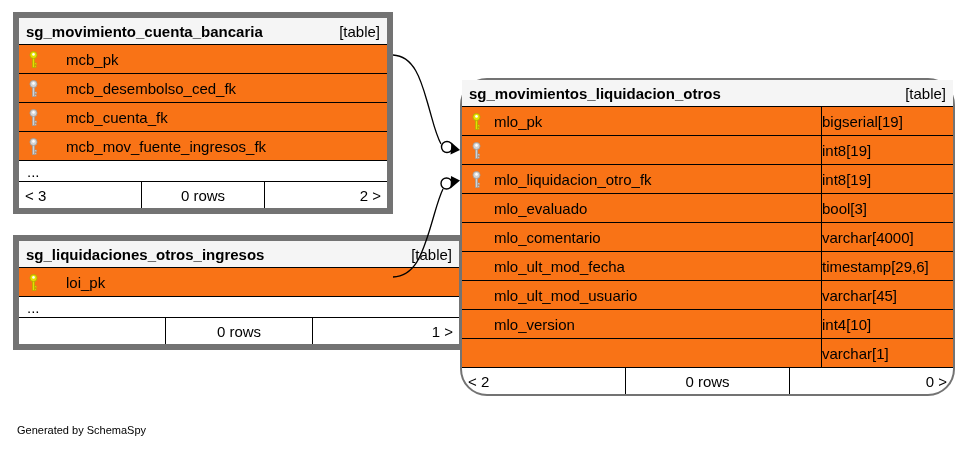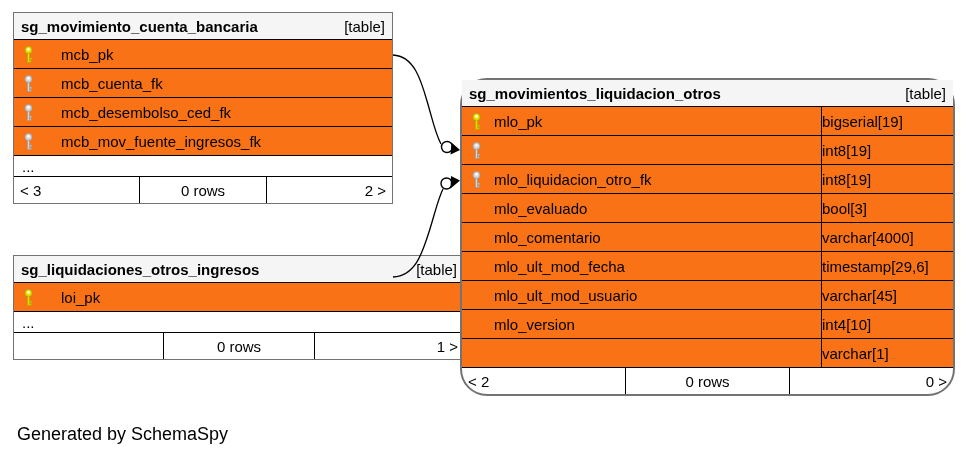--- a/index.html
+++ b/index.html
@@ -4,21 +4,21 @@
 <style>
   html,body{margin:0;padding:0;}
   body{
     width:972px;height:453px;background:#ffffff;
     font-family:"Liberation Sans",sans-serif;color:#000;
     position:relative;overflow:hidden;
   }
   .stage{position:relative;width:972px;height:453px;}
 
   .db-table{
-    position:absolute;background:#fff;border:1px solid #737373;
+    position:absolute;background:#fff;border:6px solid #737373;
     box-sizing:border-box;font-size:15px;
   }
   .db-table.thick{border-width:2px;border-radius:27px;}
 
   .tbl-header{
     display:flex;justify-content:space-between;align-items:center;
     background:#f5f5f5;border-bottom:1px solid #000;
     height:26px;padding:0 7px;box-sizing:content-box;
   }
   .tbl-title{font-weight:bold;white-space:nowrap;}
@@ -46,30 +46,30 @@
   .tbl-footer{display:flex;height:26px;}
   .tbl-footer .cell{
     flex:1;display:flex;align-items:center;padding:0 6px;
     box-sizing:border-box;white-space:nowrap;
   }
   .tbl-footer .cell.left{justify-content:flex-start;border-right:1px solid #000;}
   .tbl-footer .cell.center{justify-content:center;border-right:1px solid #000;}
   .tbl-footer .cell.right{justify-content:flex-end;}
 
   #table1{left:13px;top:12px;width:380px;}
-  #table2{left:13px;top:235px;width:452px;margin-top:20px;}
+  #table2{left:13px;top:235px;width:452px;}
   #table3{left:460px;top:78px;width:495px;}
 
   .connector-layer{
     position:absolute;left:0;top:0;width:972px;height:453px;
     pointer-events:none;
   }
 
   .footer-note{
-    position:absolute;left:17px;top:424px;font-size:18px;white-space:nowrap;
+    position:absolute;left:17px;top:424px;font-size:11px;white-space:nowrap;
   }
 </style>
 </head>
 <body>
 
 <div class="stage">
 
   <div class="db-table gutter-wide" id="table1">
     <div class="tbl-header">
       <span class="tbl-title">sg_movimiento_cuenta_bancaria</span>
@@ -91,33 +91,33 @@
         <div class="tbl-row">
           <span class="key-cell">
             <svg width="9" height="17" viewBox="0 0 9 17">
               <rect x="3.4" y="6.5" width="2.2" height="10" fill="#d4d4d4" stroke="#9a9a9a" stroke-width="0.7"></rect>
               <rect x="5.4" y="12" width="2.2" height="1.6" fill="#d4d4d4" stroke="#9a9a9a" stroke-width="0.6"></rect>
               <rect x="5.4" y="14.8" width="1.8" height="1.4" fill="#d4d4d4" stroke="#9a9a9a" stroke-width="0.6"></rect>
               <circle cx="4.5" cy="4" r="3.6" fill="#d4d4d4" stroke="#9a9a9a" stroke-width="0.8"></circle>
               <circle cx="4.5" cy="3.4" r="1.3" fill="#ffffff"></circle>
             </svg>
           </span>
+          <span class="col-name">mcb_desembolso_ced_fk</span>
+        </div>
+        <div class="tbl-row">
+          <span class="key-cell">
+            <svg width="9" height="17" viewBox="0 0 9 17">
+              <rect x="3.4" y="6.5" width="2.2" height="10" fill="#d4d4d4" stroke="#9a9a9a" stroke-width="0.7"></rect>
+              <rect x="5.4" y="12" width="2.2" height="1.6" fill="#d4d4d4" stroke="#9a9a9a" stroke-width="0.6"></rect>
+              <rect x="5.4" y="14.8" width="1.8" height="1.4" fill="#d4d4d4" stroke="#9a9a9a" stroke-width="0.6"></rect>
+              <circle cx="4.5" cy="4" r="3.6" fill="#d4d4d4" stroke="#9a9a9a" stroke-width="0.8"></circle>
+              <circle cx="4.5" cy="3.4" r="1.3" fill="#ffffff"></circle>
+            </svg>
+          </span>
           <span class="col-name">mcb_cuenta_fk</span>
-        </div>
-        <div class="tbl-row">
-          <span class="key-cell">
-            <svg width="9" height="17" viewBox="0 0 9 17">
-              <rect x="3.4" y="6.5" width="2.2" height="10" fill="#d4d4d4" stroke="#9a9a9a" stroke-width="0.7"></rect>
-              <rect x="5.4" y="12" width="2.2" height="1.6" fill="#d4d4d4" stroke="#9a9a9a" stroke-width="0.6"></rect>
-              <rect x="5.4" y="14.8" width="1.8" height="1.4" fill="#d4d4d4" stroke="#9a9a9a" stroke-width="0.6"></rect>
-              <circle cx="4.5" cy="4" r="3.6" fill="#d4d4d4" stroke="#9a9a9a" stroke-width="0.8"></circle>
-              <circle cx="4.5" cy="3.4" r="1.3" fill="#ffffff"></circle>
-            </svg>
-          </span>
-          <span class="col-name">mcb_desembolso_ced_fk</span>
         </div>
         <div class="tbl-row">
           <span class="key-cell">
             <svg width="9" height="17" viewBox="0 0 9 17">
               <rect x="3.4" y="6.5" width="2.2" height="10" fill="#d4d4d4" stroke="#9a9a9a" stroke-width="0.7"></rect>
               <rect x="5.4" y="12" width="2.2" height="1.6" fill="#d4d4d4" stroke="#9a9a9a" stroke-width="0.6"></rect>
               <rect x="5.4" y="14.8" width="1.8" height="1.4" fill="#d4d4d4" stroke="#9a9a9a" stroke-width="0.6"></rect>
               <circle cx="4.5" cy="4" r="3.6" fill="#d4d4d4" stroke="#9a9a9a" stroke-width="0.8"></circle>
               <circle cx="4.5" cy="3.4" r="1.3" fill="#ffffff"></circle>
             </svg>

